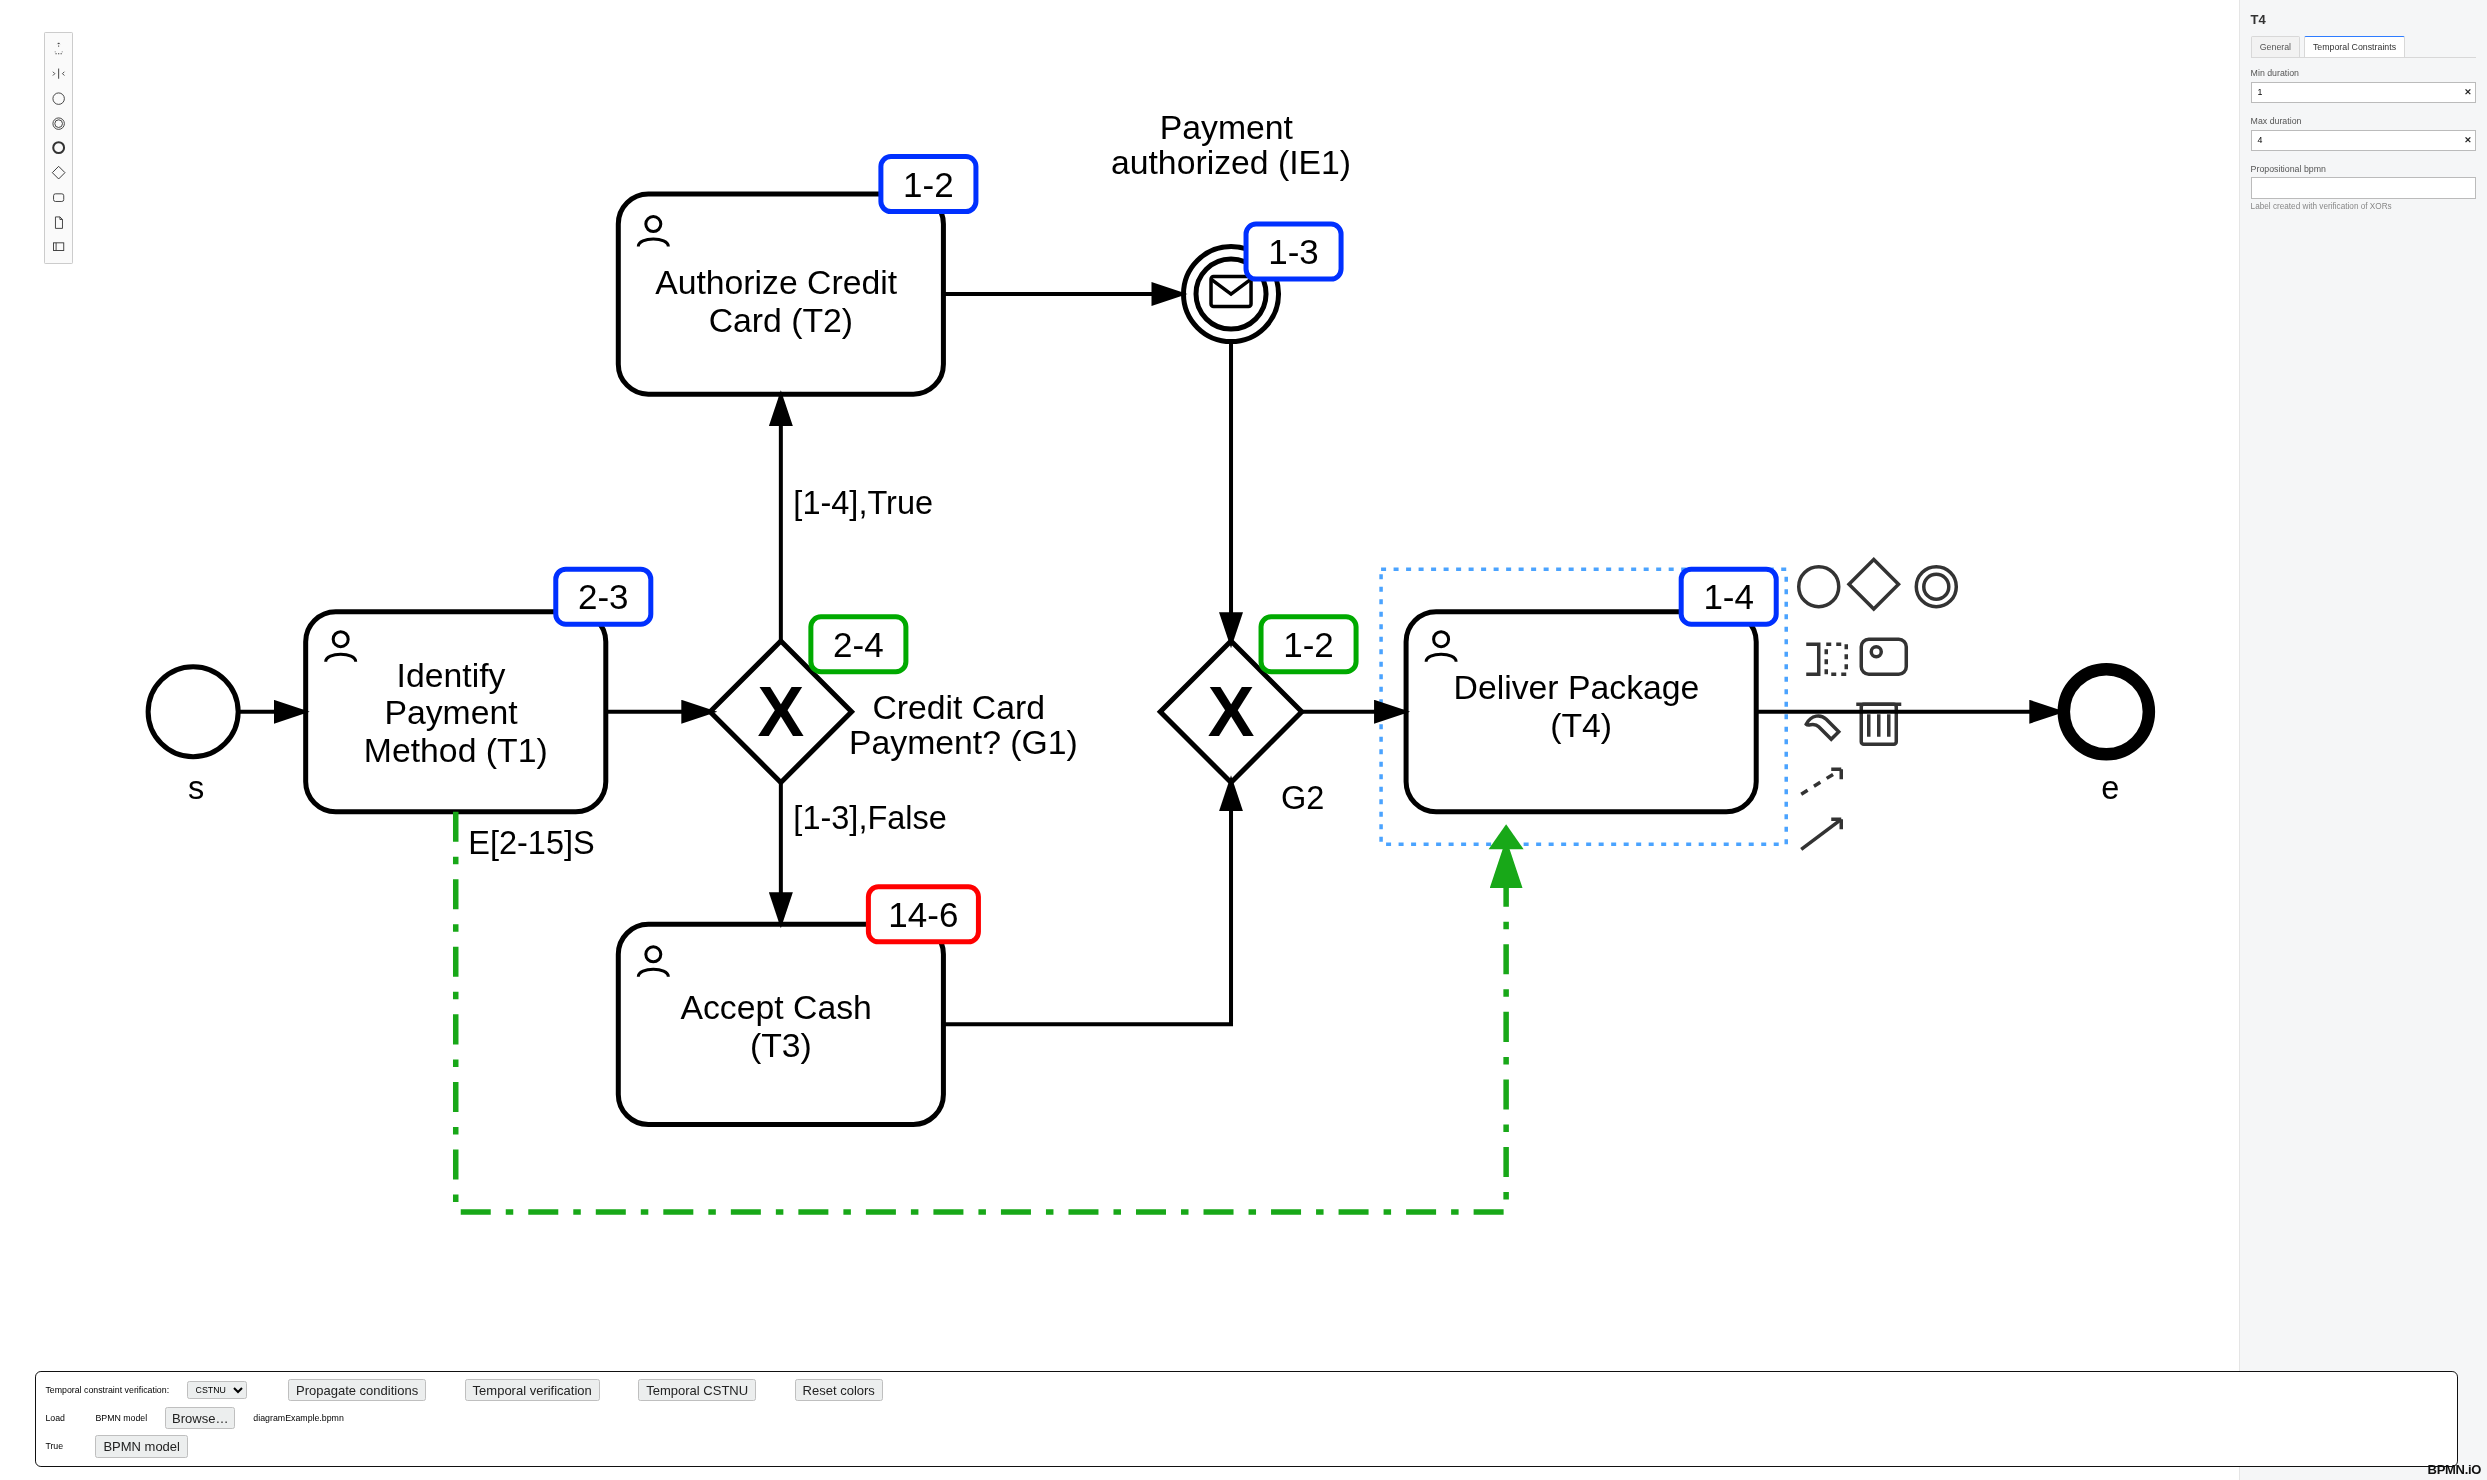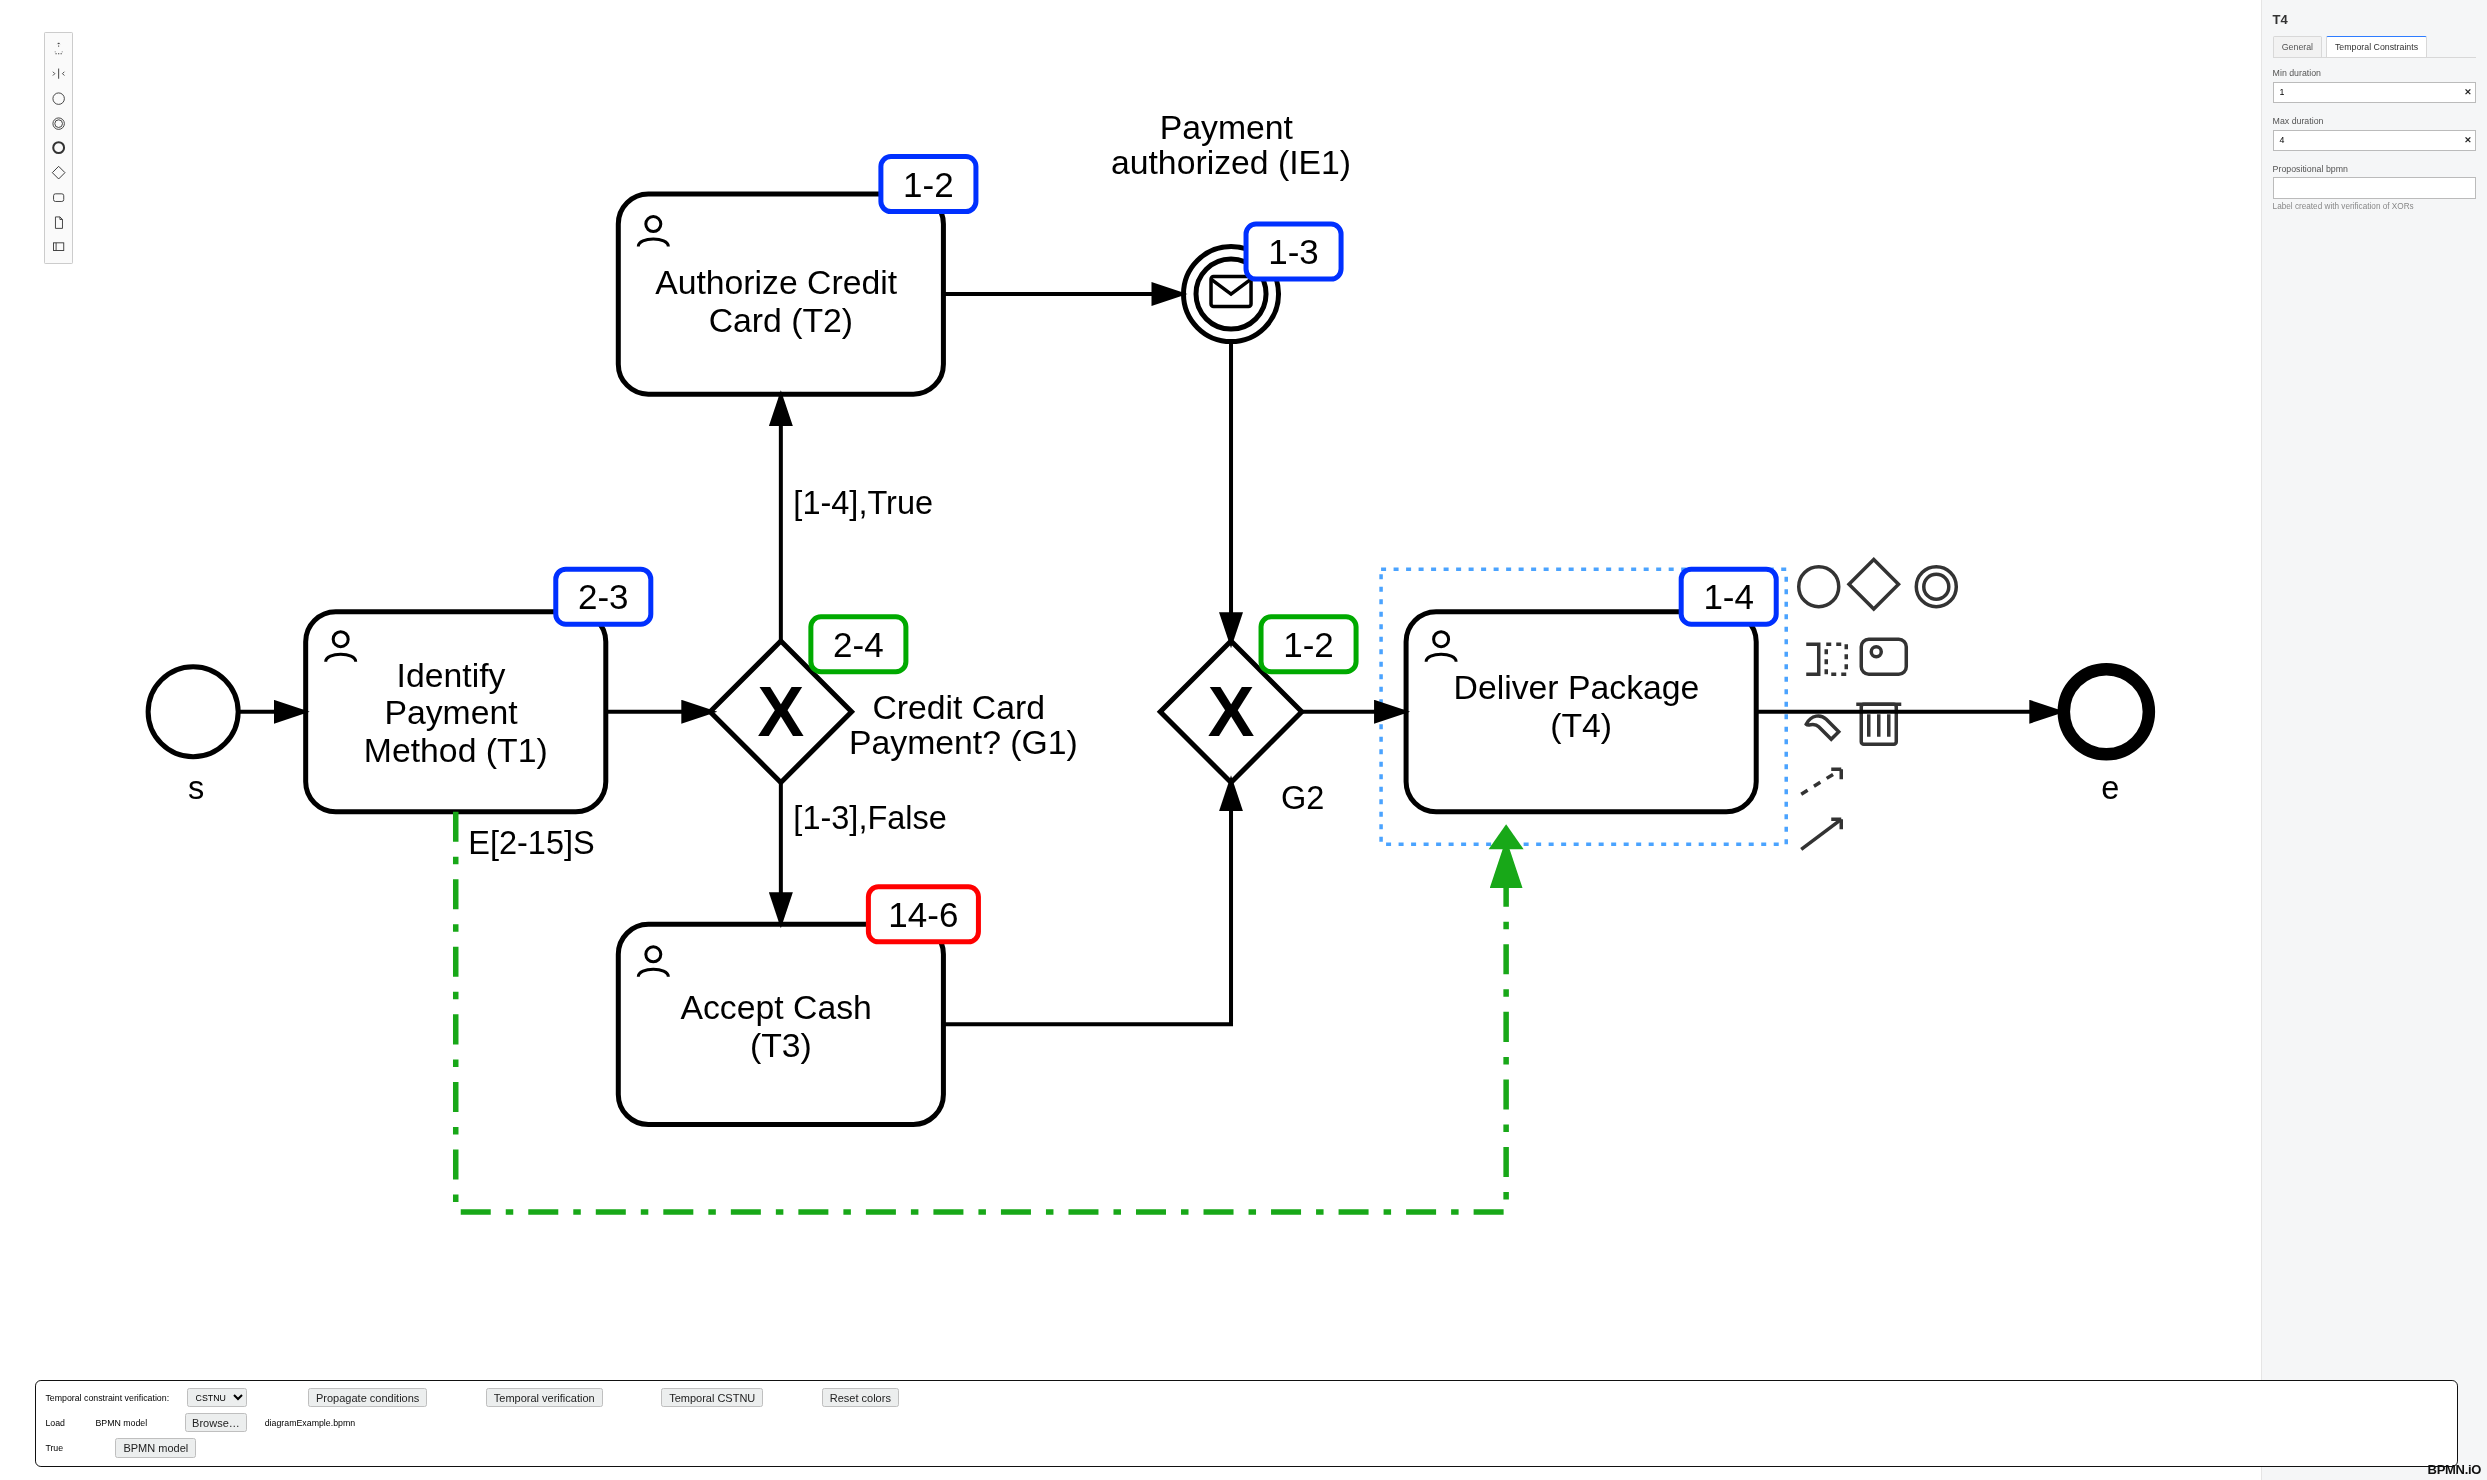--- a/index.html
+++ b/index.html
@@ -36,21 +36,21 @@
   .badge-green { stroke: #0a0; }
   .badge-red  { stroke: #f00; }
   .badge-txt { font-size: 14px; text-anchor: middle; dominant-baseline: central; }
   .edge { stroke: #000; stroke-width: 1.6; fill: none; marker-end: url(#arrow); }
   .edge-dash { stroke: #18a818; stroke-width: 2.2; fill: none; stroke-dasharray: 12 6 3 6; marker-end: url(#arrow-green); }
   .selbox { fill: none; stroke: #4aa3ff; stroke-width: 1.4; stroke-dasharray: 2 3; }
   .pad-icon { cursor: pointer; }
 
   
   .props {
-    position: absolute; right: 0; top: 0; width: 226px; bottom: 0;
+    position: absolute; right: 0; top: 0; width: 248px; bottom: 0;
     background: #f5f6f7; border-left: 0.6px solid #e5e5e5;
     padding: 11.8px 10.6px; font-size: 8.8px; color: #444; margin-left: 16px;
   }
   .props h2 { font-size: 13px; font-weight: 700; color: #333; margin-bottom: 9.4px; }
   .tabs { display: flex; border-bottom: 0.6px solid #d8d8d8; margin-bottom: 10.6px; }
   .tab {
     padding: 4.7px 8.2px; border: 0.6px solid #d8d8d8; border-bottom: none;
     margin-right: 3.5px; font-size: 8.8px; color: #555; background: #f2f2f2; cursor: pointer;
     border-radius: 1.8px 1.8px 0 0;
   }
@@ -70,21 +70,21 @@
 
   
   .bottom {
     position: absolute; left: 35px; right: 29px; bottom: 13px;
     border: 1.2px solid #111; border-radius: 5.9px; padding: 7px 9.4px 8.2px 9.4px;
     font-size: 8.8px; background: #fff;
   }
   .bottom .row { display: flex; align-items: center; gap: 18px; margin-bottom: 5.9px; flex-wrap: wrap; }
   .btn {
     background: #eceeee; border: 0.6px solid #bfbfbf; border-radius: 2.4px;
-    padding: 2.9px 7px; font-size: 11px; cursor: pointer; color: #222; margin-left: 20px;
+    padding: 2.9px 7px; font-size: 13px; cursor: pointer; color: #222;
   }
   .sel {
     background: #eceeee; border: 0.6px solid #bfbfbf; border-radius: 2.4px;
     padding: 2.4px 3.5px; font-size: 8.8px;
   }
   .browse { padding: 2.4px 5.9px; }
   .bottom .lblw { display: inline-block; width: 32px; }
 
   .brand {
     position: absolute; right: 5.9px; bottom: 3.5px;

